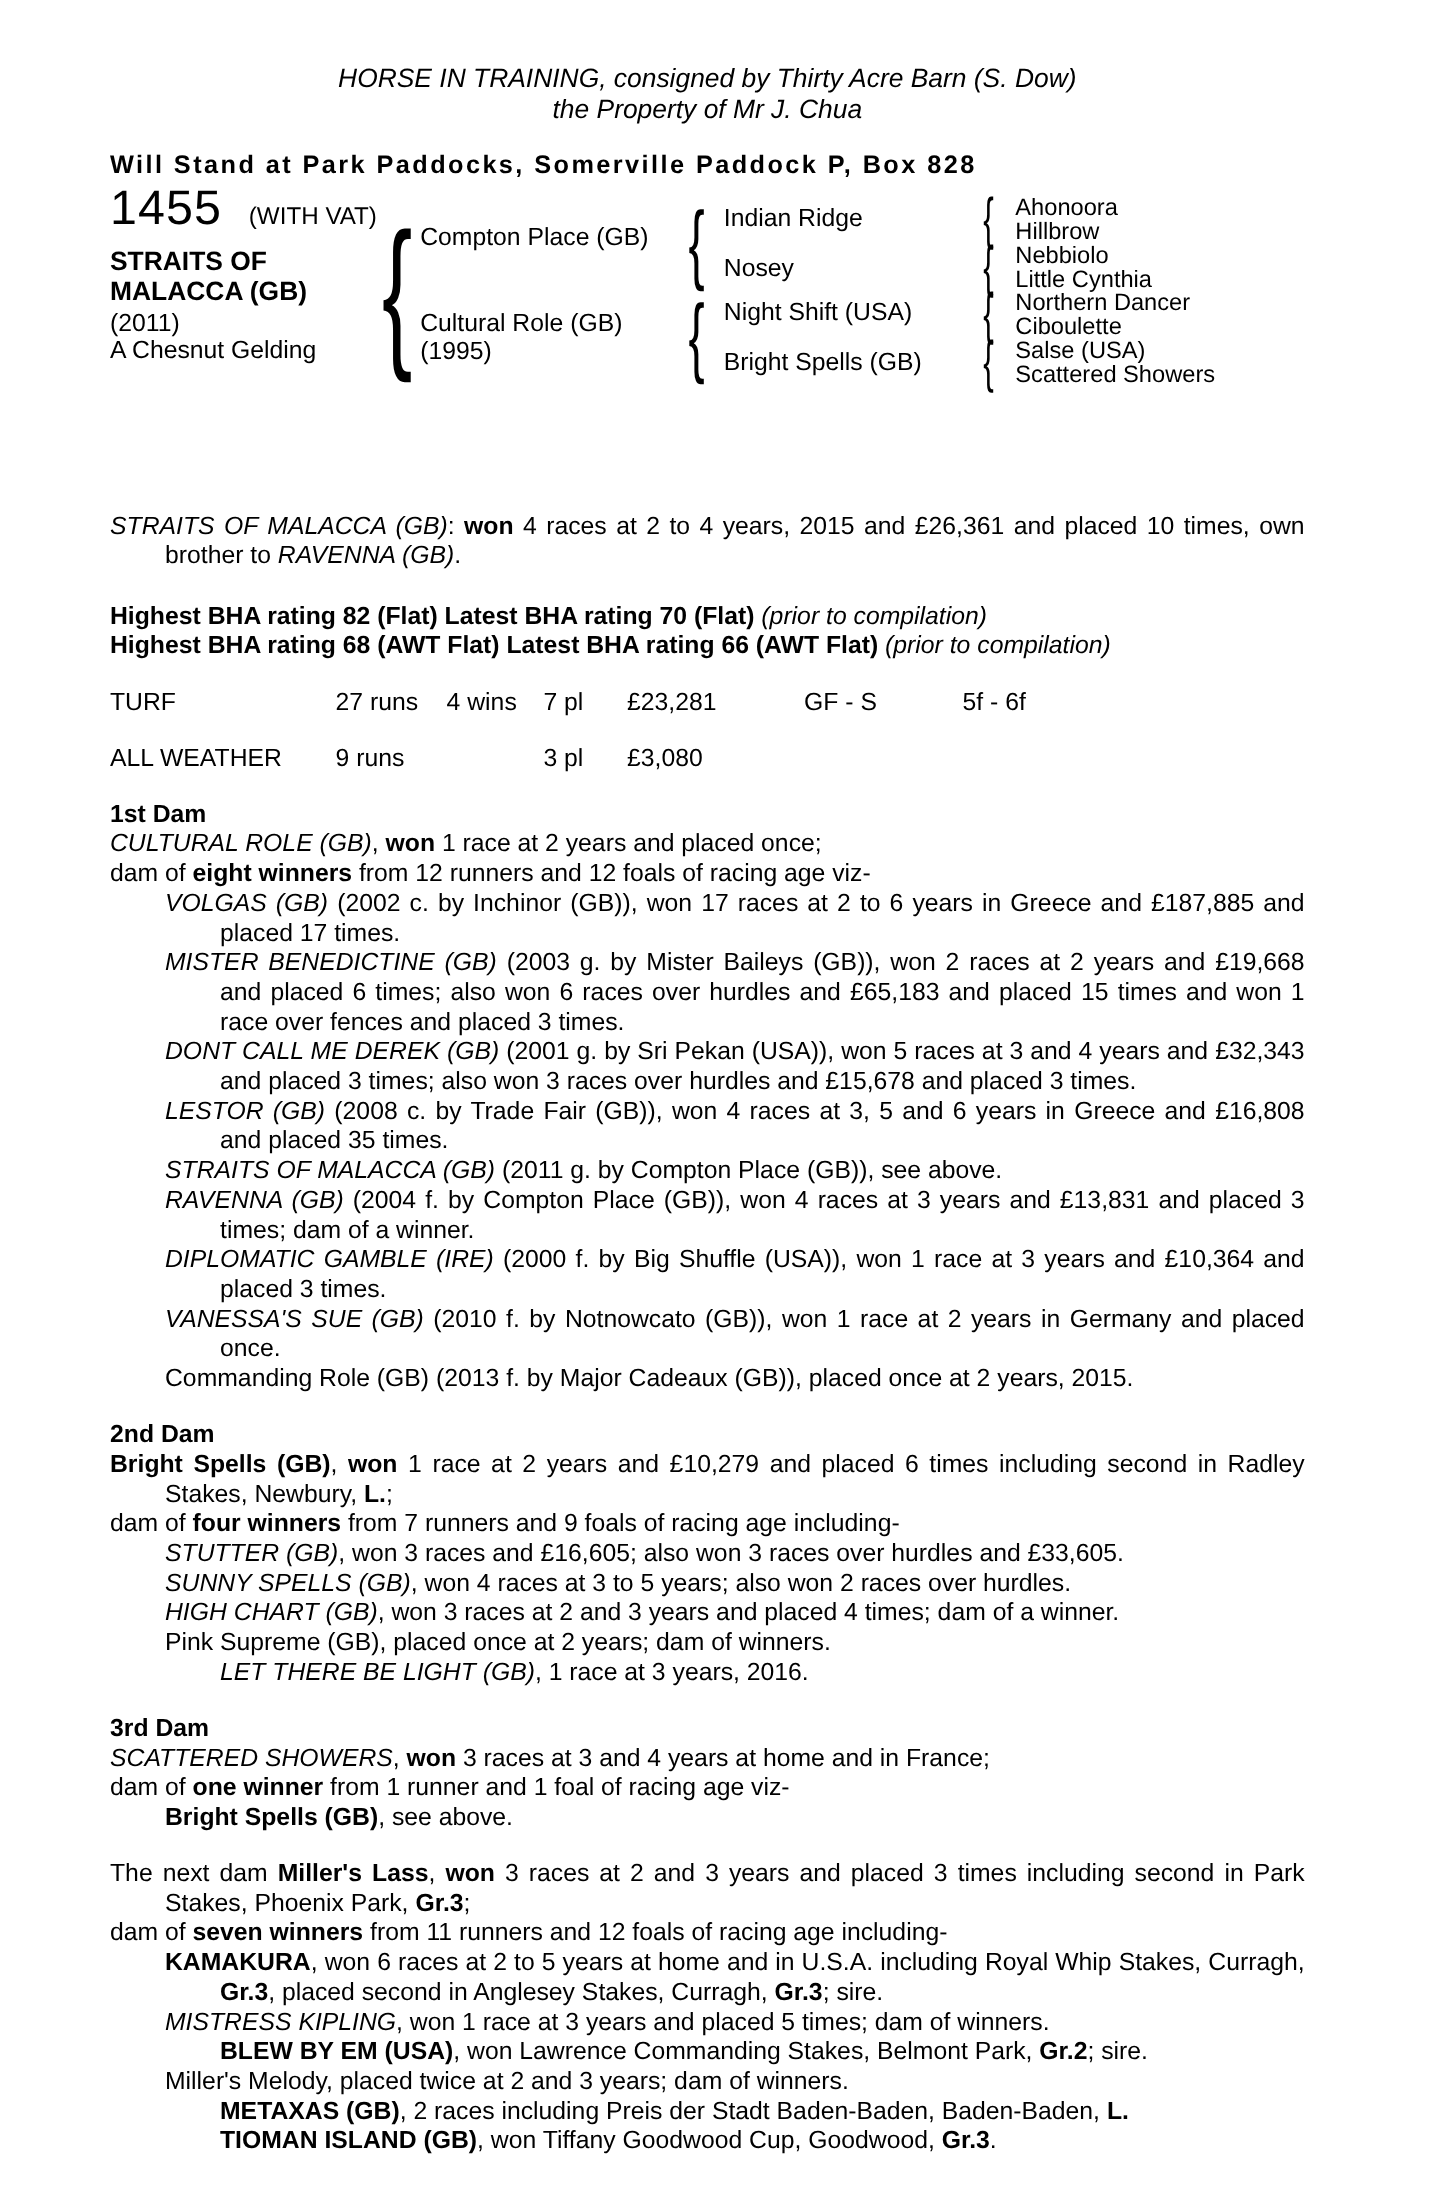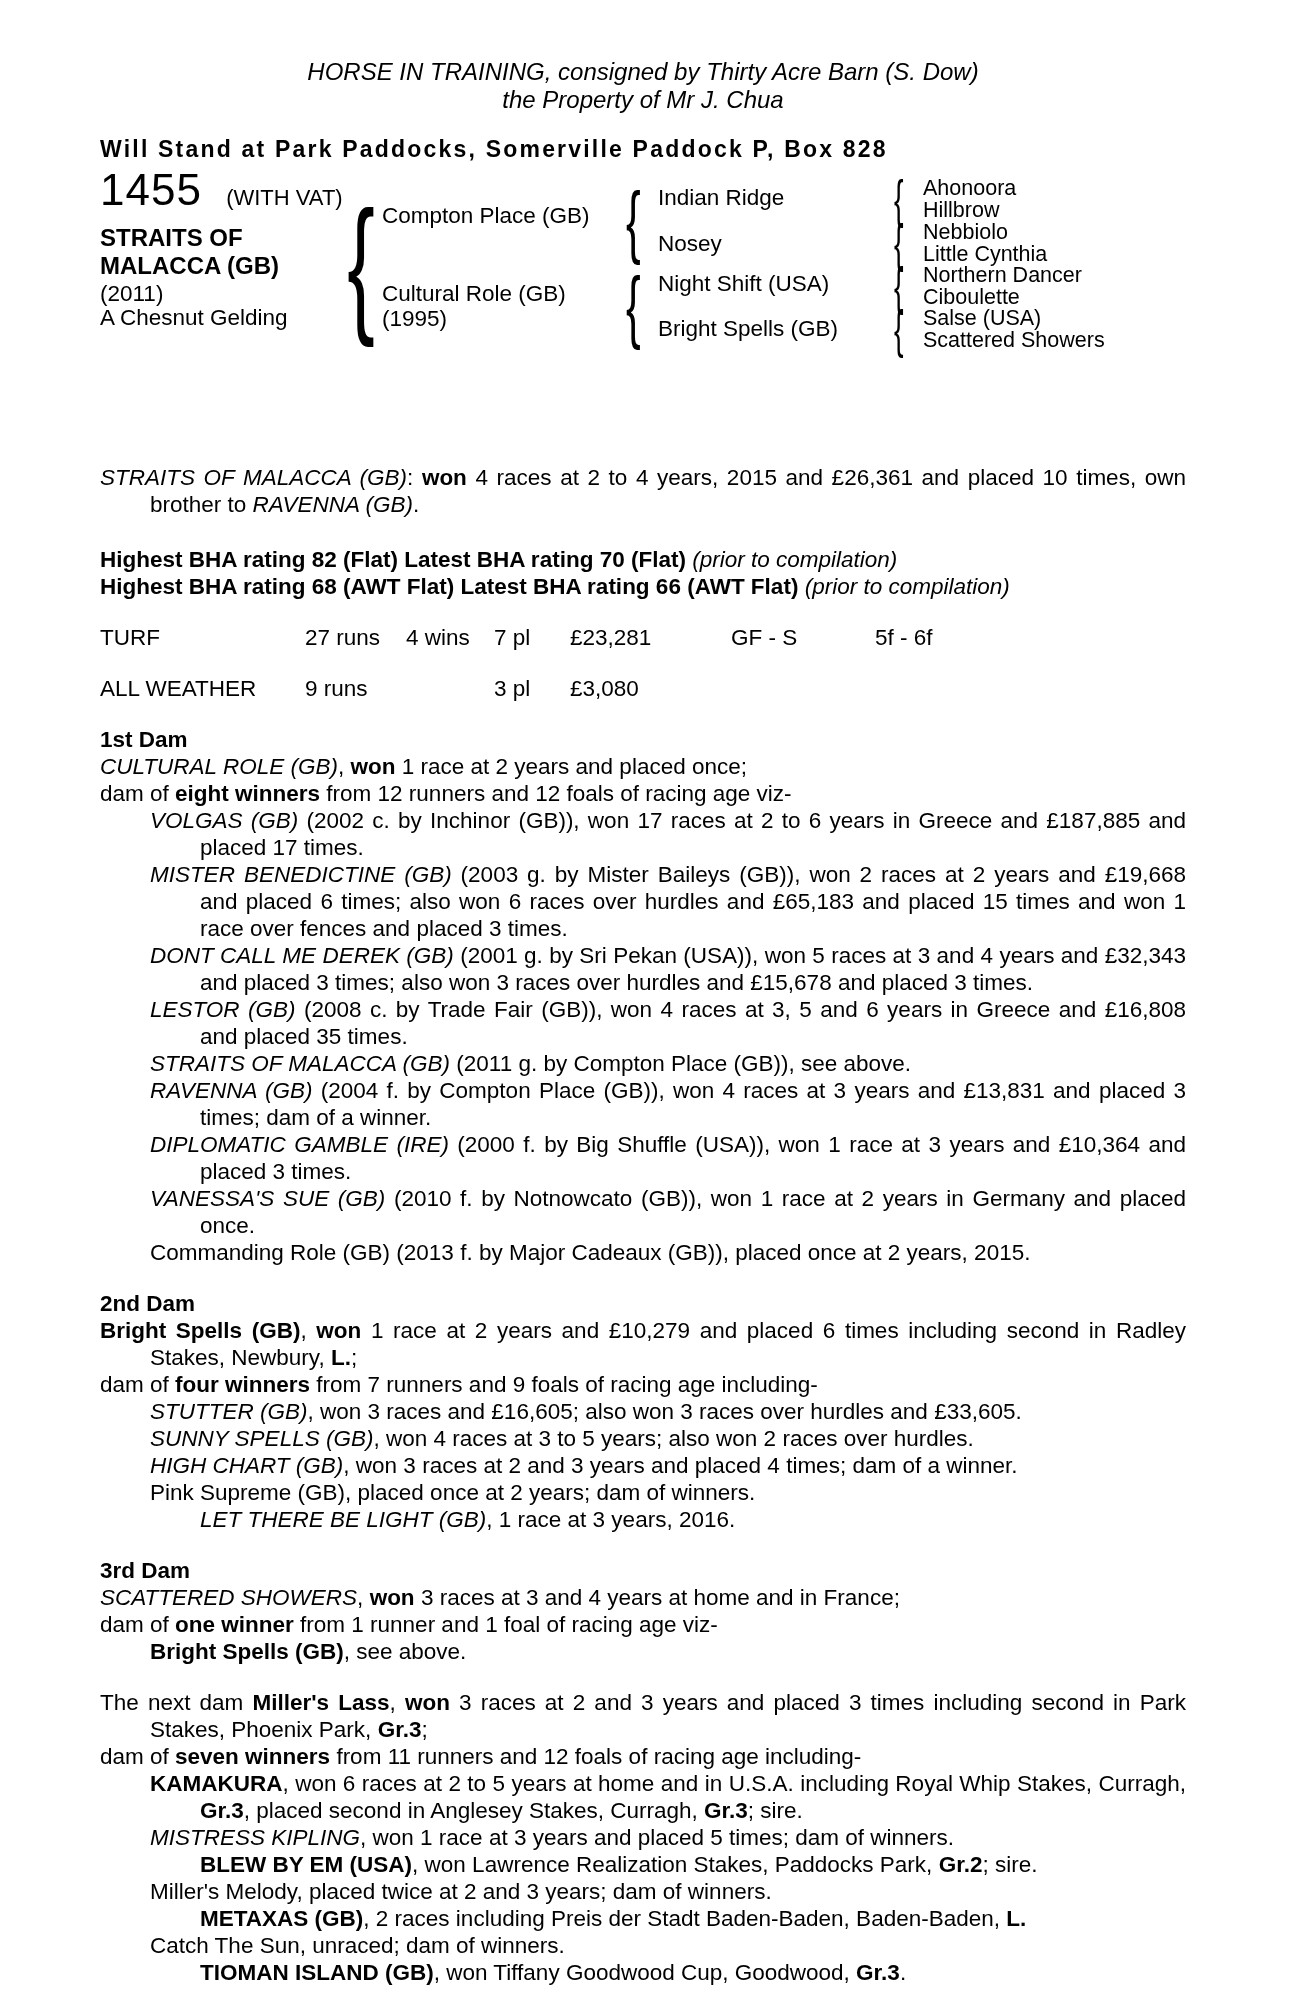--- a/index.html
+++ b/index.html
@@ -158,21 +158,20 @@
         <div class="section-heading">3rd Dam</div>
         <div class="para level0"><span class="seg-i">SCATTERED SHOWERS</span><span>, </span><span class="seg-b">won</span><span> 3 races at 3 and 4 years at home and in France;</span></div>
         <div class="para level0"><span>dam of </span><span class="seg-b">one winner</span><span> from 1 runner and 1 foal of racing age viz-</span></div>
         <div class="para level1"><span class="seg-b">Bright Spells (GB)</span><span>, see above.</span></div>
       </div>
       <div class="section">
         <div class="para level0"><span>The next dam </span><span class="seg-b">Miller's Lass</span><span>, </span><span class="seg-b">won</span><span> 3 races at 2 and 3 years and placed 3 times including second in Park Stakes, Phoenix Park, </span><span class="seg-b">Gr.3</span><span>;</span></div>
         <div class="para level0"><span>dam of </span><span class="seg-b">seven winners</span><span> from 11 runners and 12 foals of racing age including-</span></div>
         <div class="para level1"><span class="seg-b">KAMAKURA</span><span>, won 6 races at 2 to 5 years at home and in U.S.A. including Royal Whip Stakes, Curragh, </span><span class="seg-b">Gr.3</span><span>, placed second in Anglesey Stakes, Curragh, </span><span class="seg-b">Gr.3</span><span>; sire.</span></div>
         <div class="para level1"><span class="seg-i">MISTRESS KIPLING</span><span>, won 1 race at 3 years and placed 5 times; dam of winners.</span></div>
-        <div class="para level2"><span class="seg-b">BLEW BY EM (USA)</span><span>, won Lawrence Realization Stakes, Paddocks Park, </span><span class="seg-b">Gr.2</span><span>; sire.</span></div>
+        <div class="para level2"><span class="seg-b">BLEW BY EM (USA)</span><span>, won Lawrence Commanding Stakes, Belmont Park, </span><span class="seg-b">Gr.2</span><span>; sire.</span></div>
         <div class="para level1"><span>Miller's Melody, placed twice at 2 and 3 years; dam of winners.</span></div>
         <div class="para level2"><span class="seg-b">METAXAS (GB)</span><span>, 2 races including Preis der Stadt Baden-Baden, Baden-Baden, </span><span class="seg-b">L.</span></div>
-        <div class="para level1"><span>Catch The Sun, unraced; dam of winners.</span></div>
         <div class="para level2"><span class="seg-b">TIOMAN ISLAND (GB)</span><span>, won Tiffany Goodwood Cup, Goodwood, </span><span class="seg-b">Gr.3</span><span>.</span></div>
       </div>
     </div>
 
 </div>
 
 </body></html>

